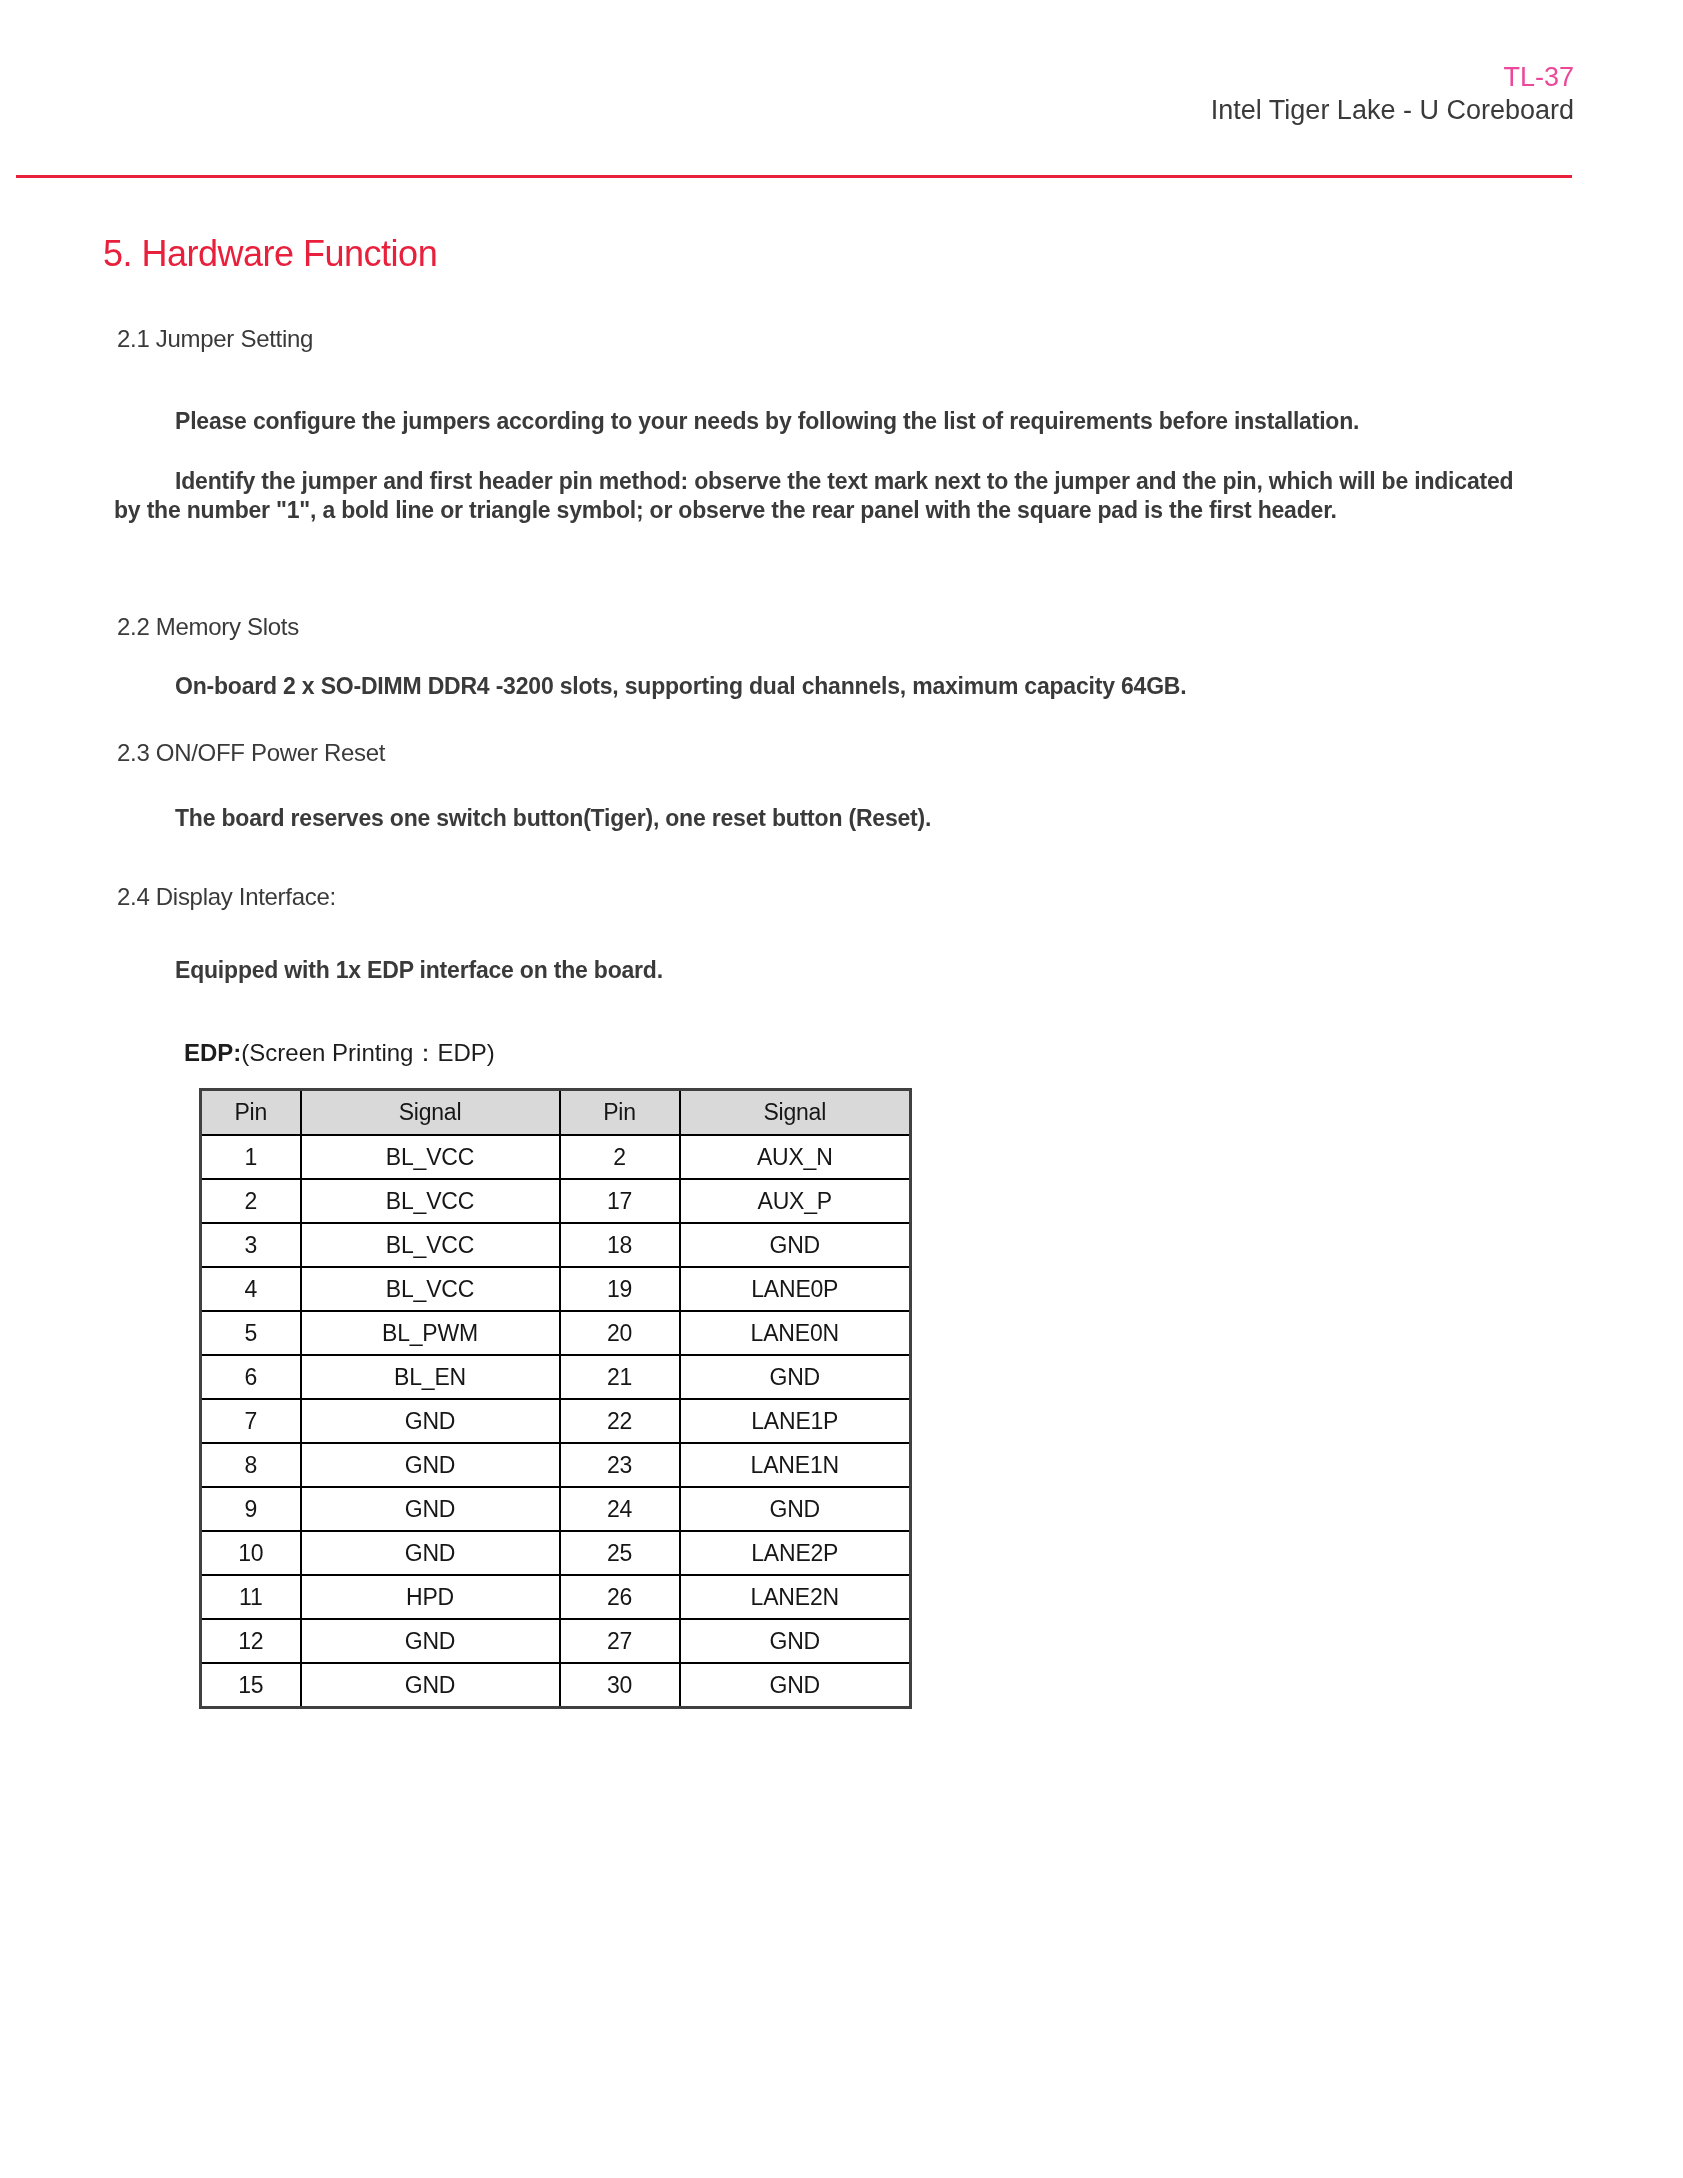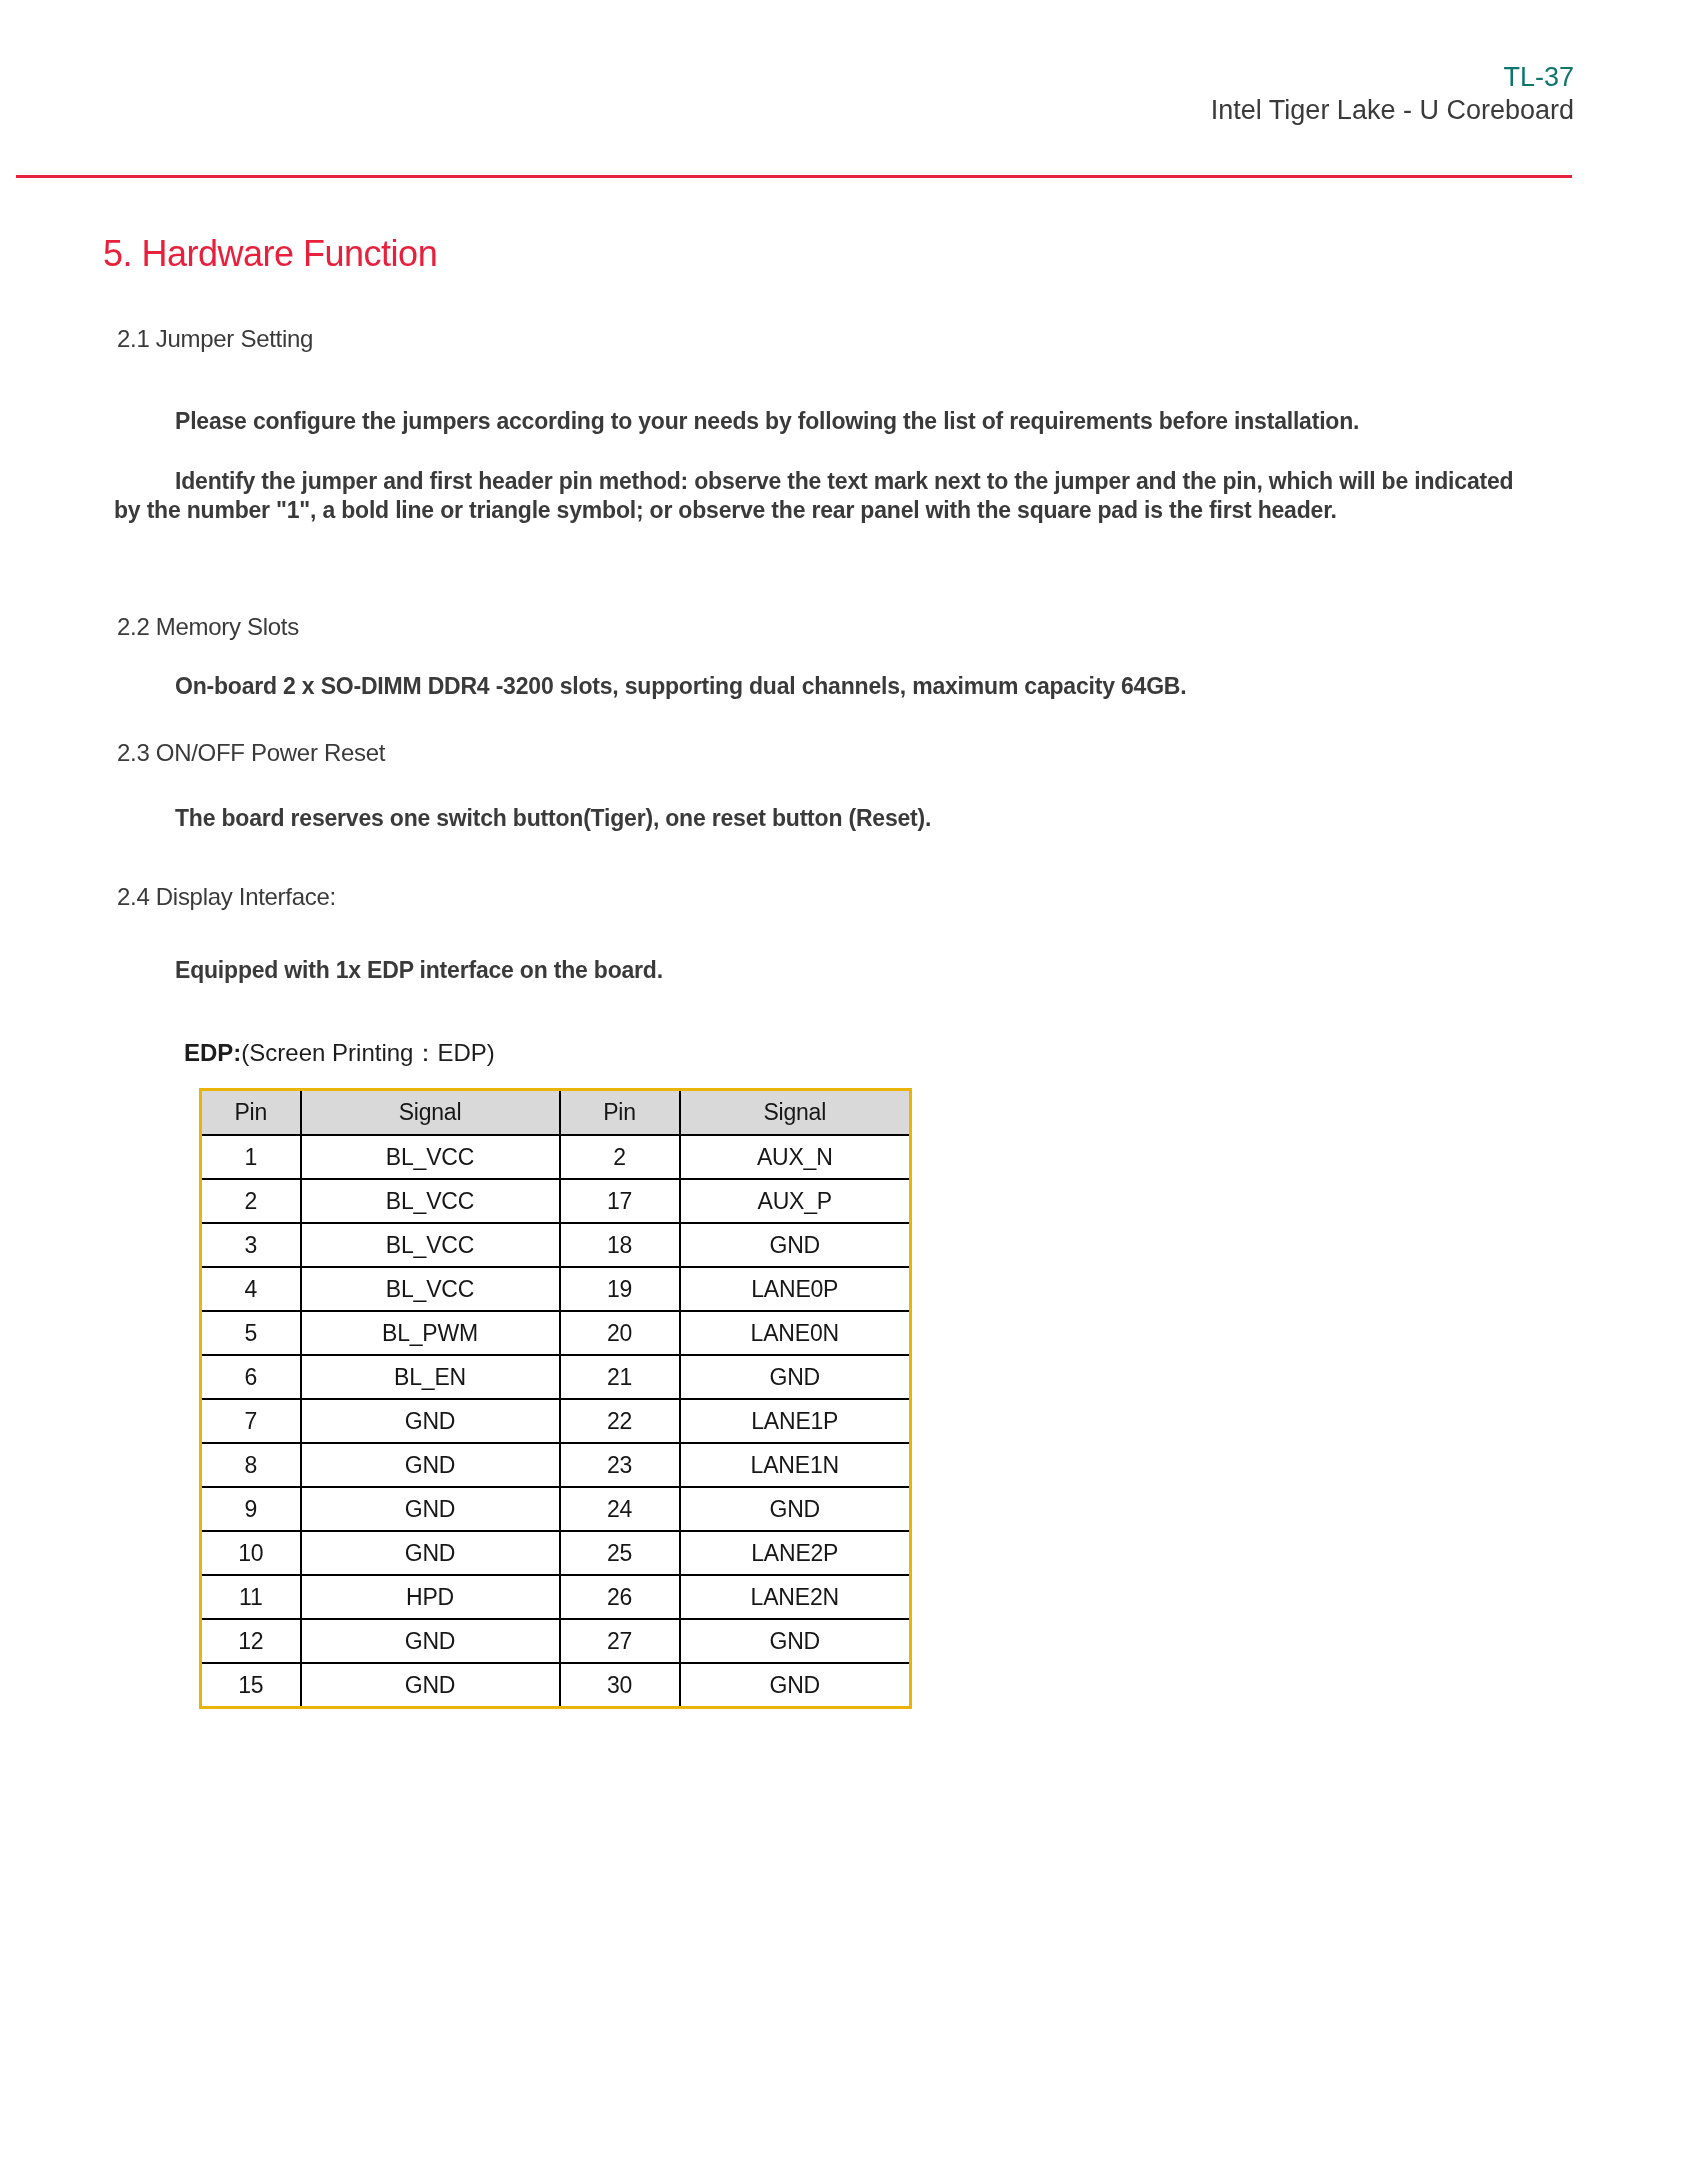--- a/index.html
+++ b/index.html
@@ -18,21 +18,21 @@
 
   
   .doc-header {
     padding-top: 61px;
     padding-right: 109px;
     text-align: right;
     line-height: 33px;
     font-size: 27px;
   }
   .doc-code {
-    color: #0f766e;
+    color: #ec4899;
     display: block;
   }
   .doc-title {
     color: #3a3a3a;
     display: block;
   }
   .header-rule {
     height: 3px;
     background: #e8203c;
     margin: 48px 111px 0 16px;
@@ -88,21 +88,21 @@
     color: #1d1d1d;
   }
   .edp-label .bold { font-weight: bold; }
 
   
   table.pin-table {
     margin: 21px 0 0 199px;
     border-collapse: collapse;
     table-layout: fixed;
     width: 710px;
-    border: 3px solid #eab308;
+    border: 3px solid #404040;
   }
   table.pin-table col.c-pin1    { width: 100px; }
   table.pin-table col.c-signal1 { width: 259px; }
   table.pin-table col.c-pin2    { width: 120px; }
   table.pin-table col.c-signal2 { width: 231px; }
   table.pin-table th, table.pin-table td {
     border: 2px solid #000;
     text-align: center;
     vertical-align: middle;
     font-size: 23px;

